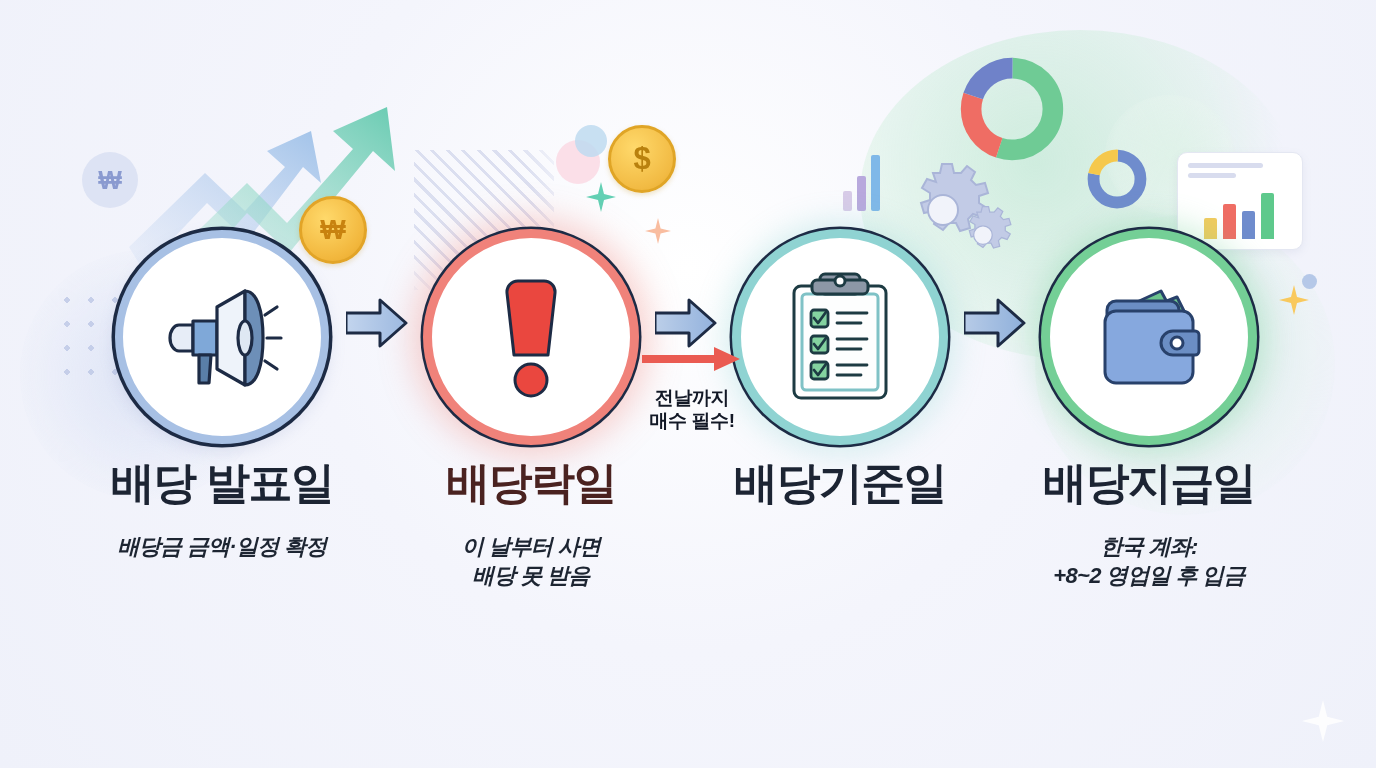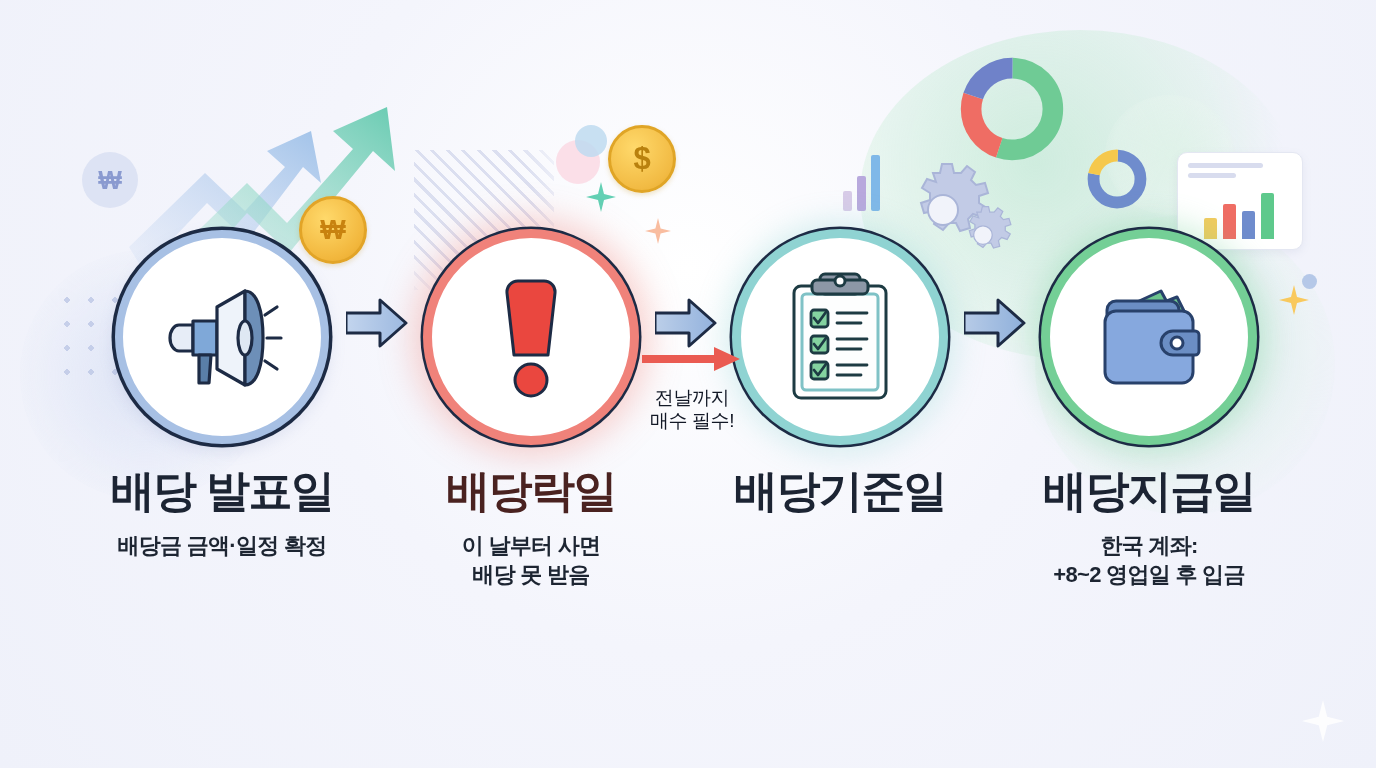--- a/index.html
+++ b/index.html
@@ -148,34 +148,34 @@
   .circlepos{position:absolute;top:229px;left:52px;}
 
   
   .conn{position:absolute;top:296px;}
   .conn.a1{left:346px;} .conn.a2{left:655px;} .conn.a3{left:964px;}
 
   .redarrow{position:absolute;left:642px;top:345px;}
 
   .note{
     position:absolute;left:612px;top:386px;width:160px;text-align:center;
-    font-size:19px;font-weight:400;color:#121826;line-height:1.22;
+    font-size:19px;font-weight:700;color:#121826;line-height:1.22;
     letter-spacing:-.4px;
   }
 
   
   .labels{position:absolute;top:452px;width:320px;text-align:center;}
   .title{
     font-size:44px;font-weight:800;letter-spacing:-1.6px;line-height:1.05;
-    color:#1c2433;margin:16px;
+    color:#1c2433;margin:8px;
   }
   .title.red{color:#4a2220;}
   .sub{
-    margin-top:17px;font-size:22px;font-weight:700;color:#1d2532;
-    line-height:1.32;letter-spacing:-.7px;
+    margin-top:26px;font-size:22px;font-weight:700;color:#1d2532;
+    line-height:1.32;letter-spacing:-.7px;font-style:italic;
   }
   .sub .small{display:block;font-size:18px;letter-spacing:-.6px;line-height:1.3;margin-top:2px;}
 
   
   .banner{
     position:absolute;left:110px;top:652px;width:1158px;height:66px;
     background:#ffffff;border-radius:33px;
     box-shadow:0 4px 14px rgba(130,140,180,.14);
     display:flex;align-items:center;justify-content:center;gap:11px;
   }

